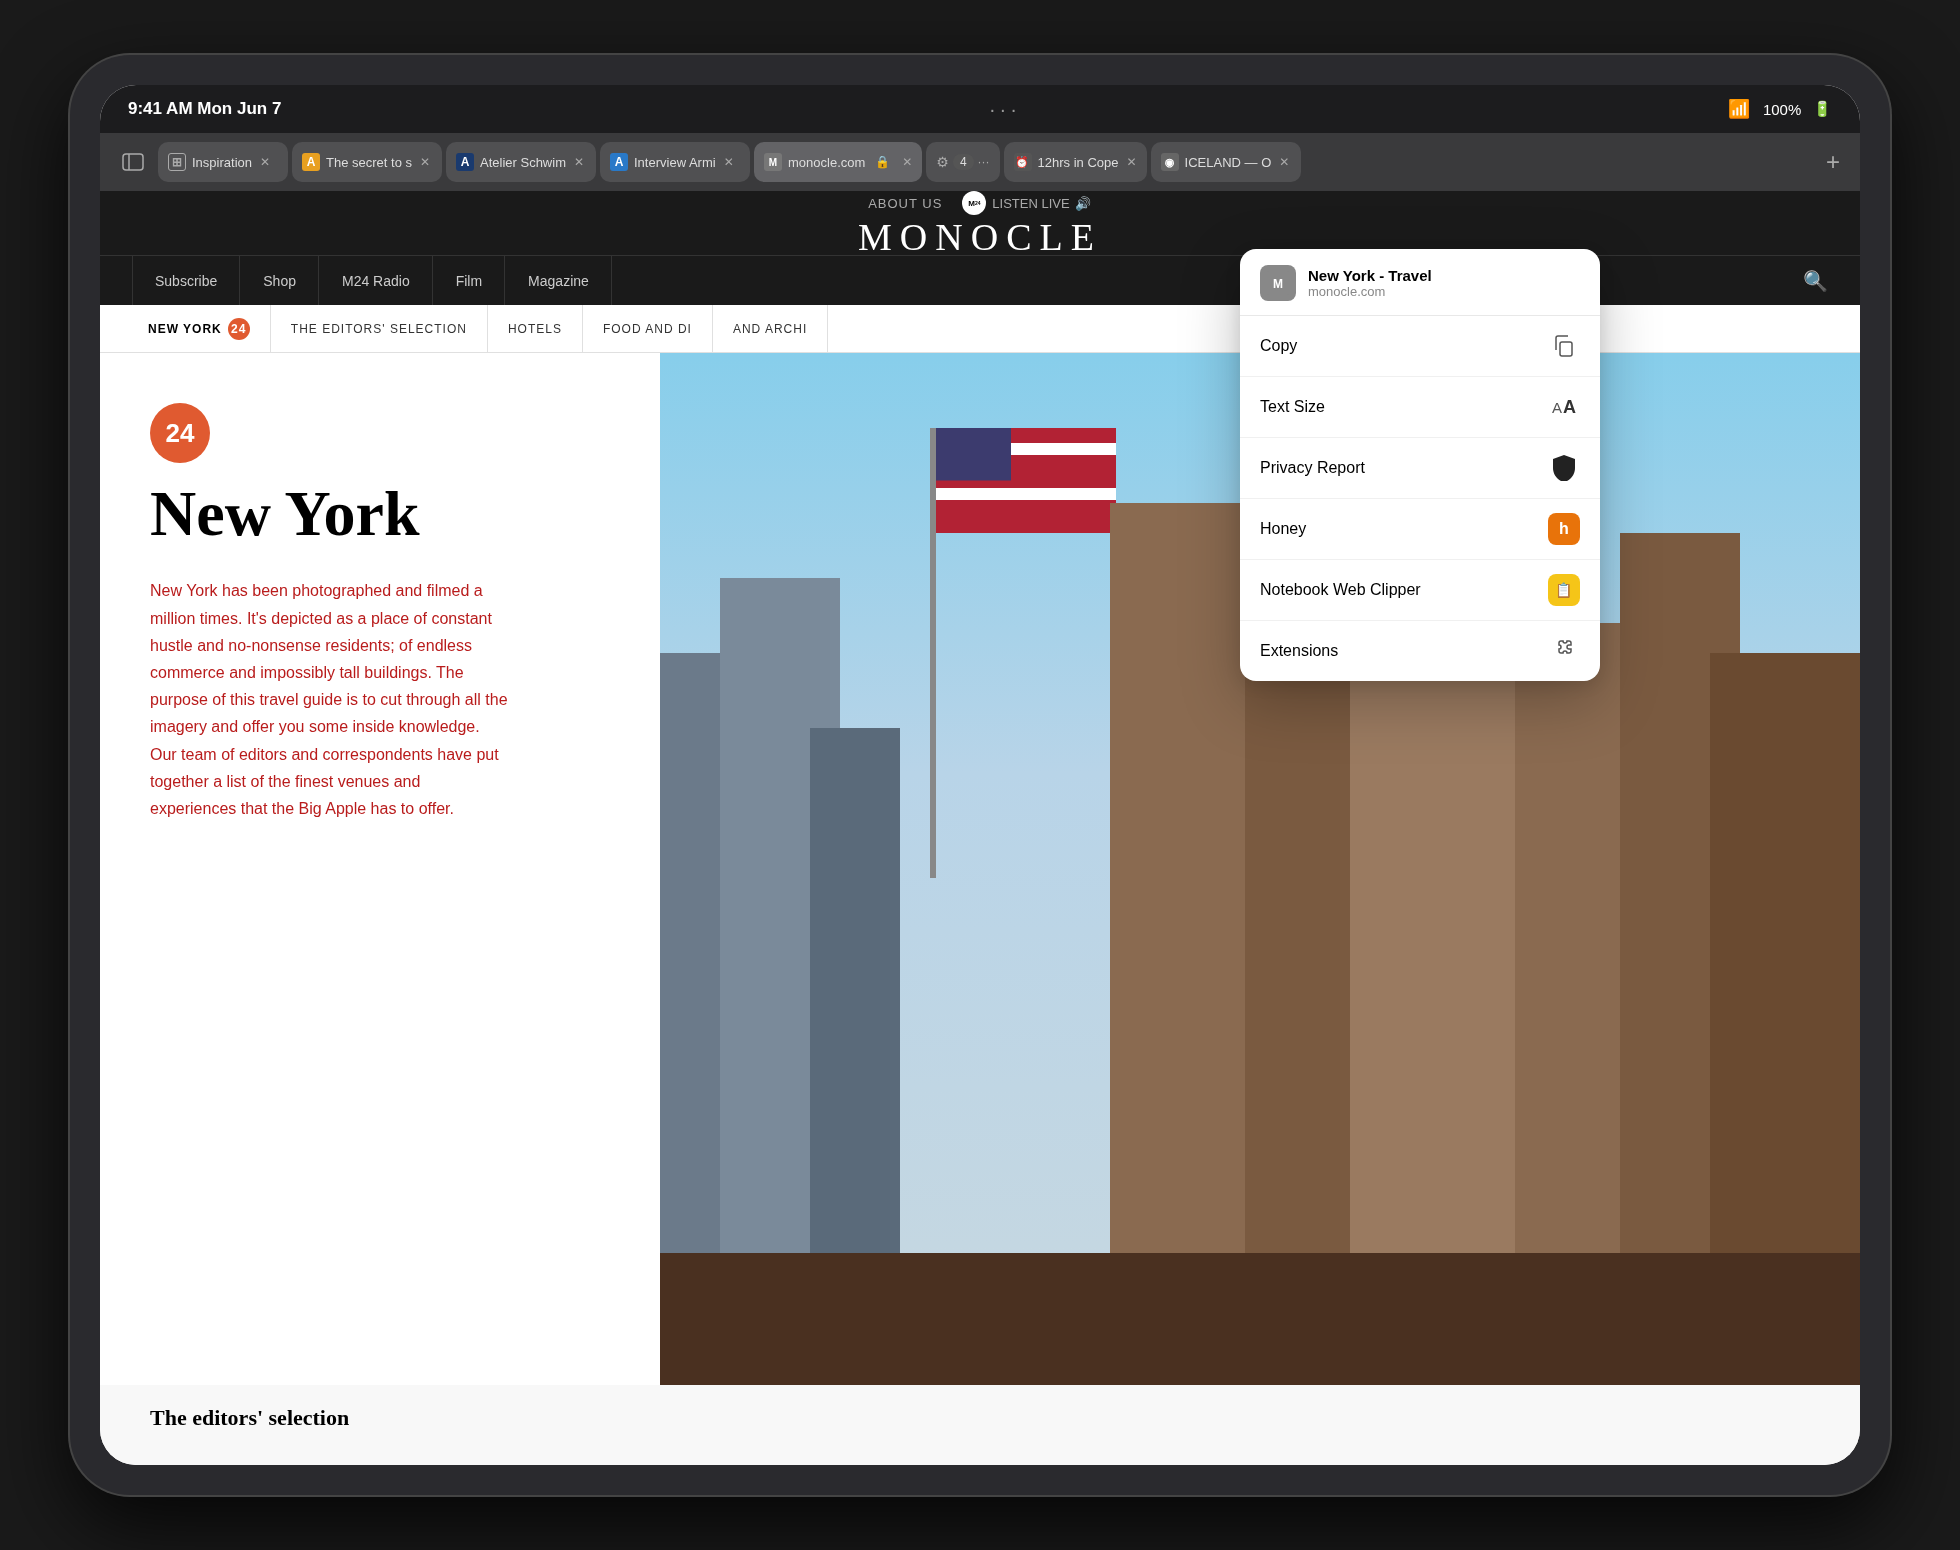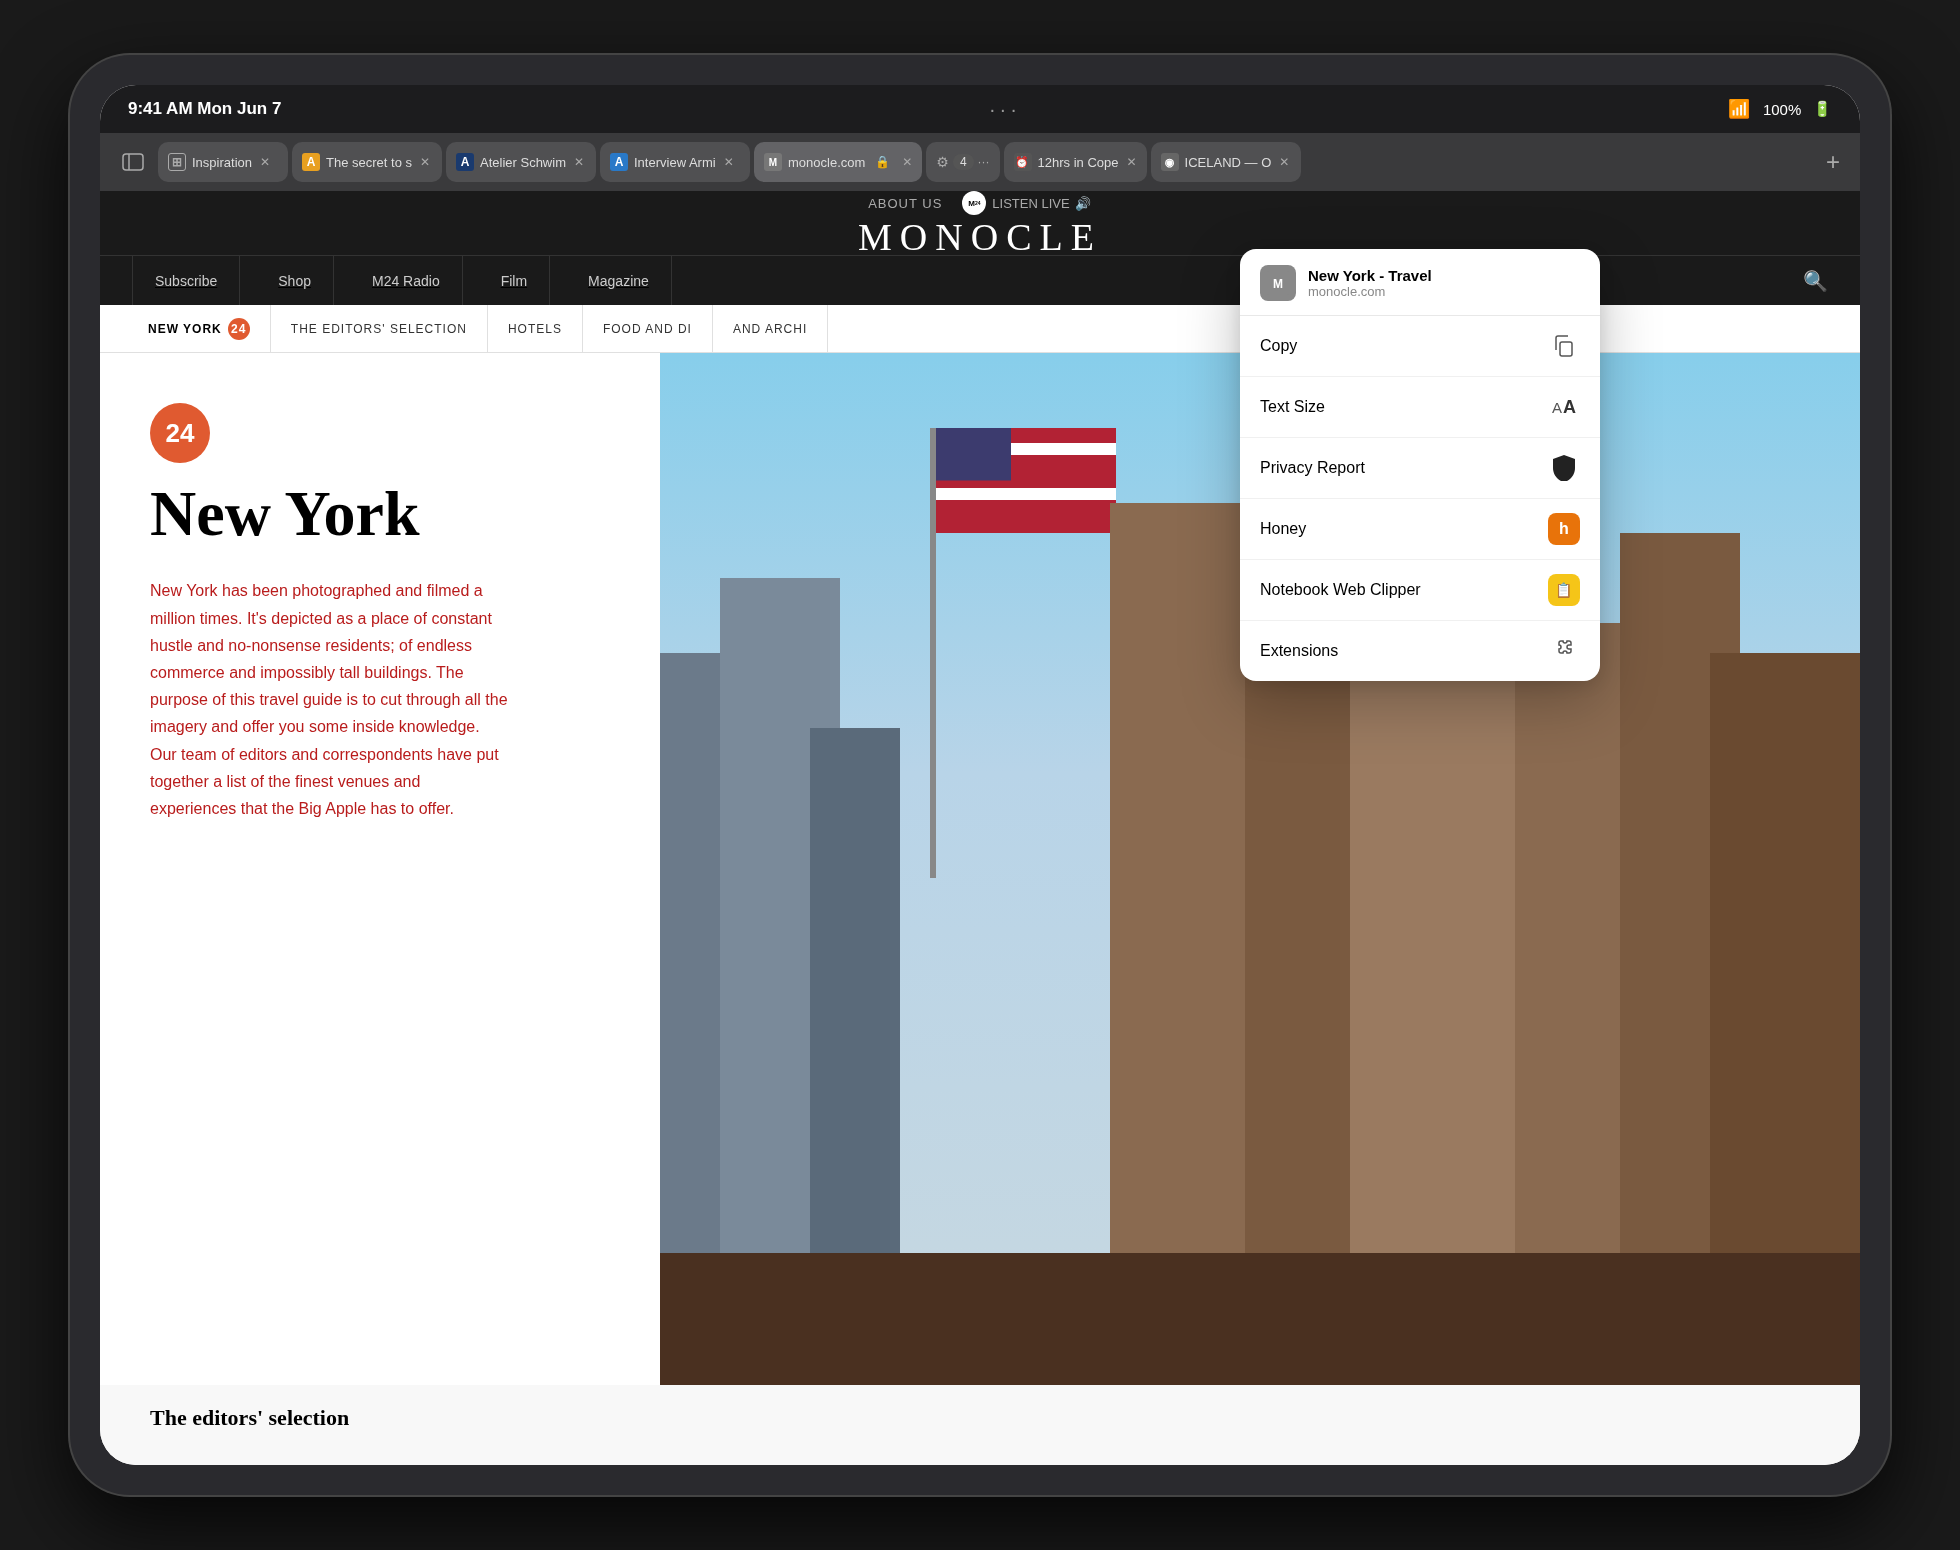--- a/index.html
+++ b/index.html
@@ -232,22 +232,21 @@
       align-items: center;
       justify-content: space-between;
       padding: 0 32px;
       height: 50px;
       flex-shrink: 0;
       border-top: 1px solid #333;
     }
     .monocle-nav-items {
       display: flex;
       align-items: center;
-      gap: 16px;
-      text-decoration: underline;
+      gap: 1px;
     }
     .monocle-nav-item {
       color: #ccc;
       font-size: 14px;
       padding: 0 22px;
       text-transform: capitalize;
       border-right: 1px solid #333;
       height: 50px;
       display: flex;
       align-items: center;

